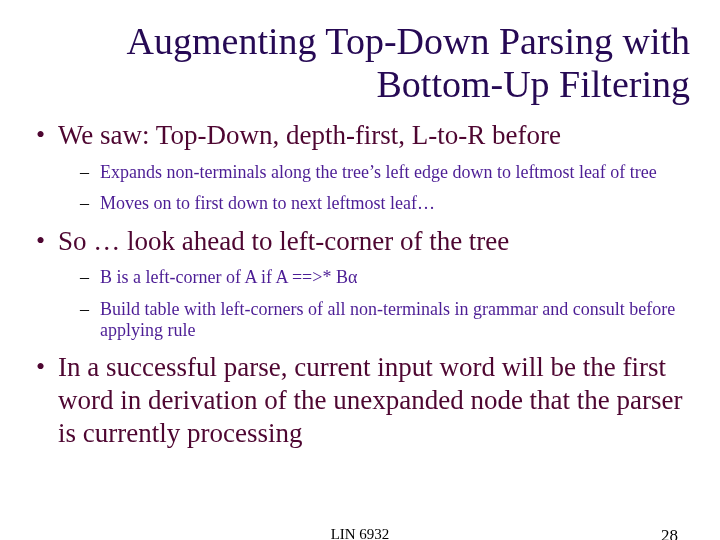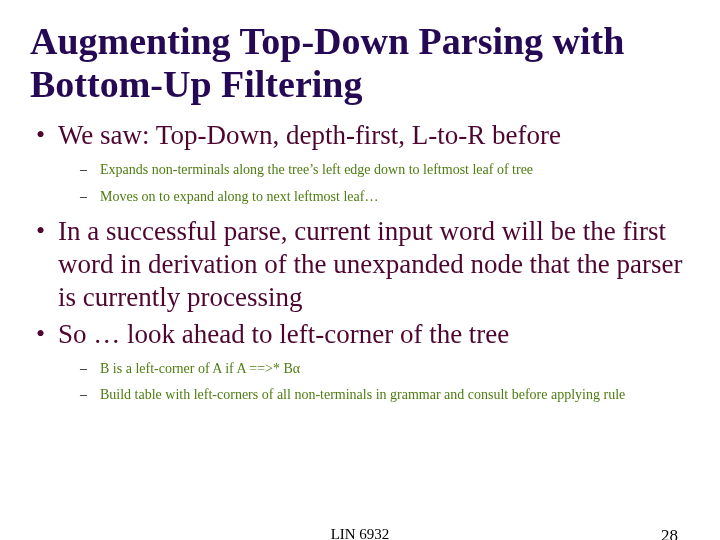--- a/index.html
+++ b/index.html
@@ -1,49 +1,49 @@
 <!DOCTYPE html>
 <html><head>
 <meta charset="utf-8">
 <style>
 html,body{margin:0;padding:0;width:720px;height:540px;background:#fff;font-family:"Times New Roman",Times,serif;color:#000}
 .slide{width:720px;height:540px;position:relative;box-sizing:border-box;padding:12px 30px 0 30px}
-h1{font-size:38px;font-weight:700;text-align:left;color:#260954;margin:8px 0 14px 0;line-height:1.12;font-family:"Times New Roman",Times,serif}
+h1{font-size:38px;font-weight:400;text-align:right;color:#260954;margin:8px 0 14px 0;line-height:1.12;font-family:"Times New Roman",Times,serif}
 ul{margin:0;padding:0;list-style:none}
 .l1{margin:0 0 0 6px}
 .l1>li{font-size:27px;color:#4e0631;line-height:1.22;margin:4px 0 2px 0;padding-left:22px;position:relative}
 .l1>li:before{content:"\2022";position:absolute;left:0;top:0;color:#4e0631;font-size:26px}
 .l2{margin:4px 0 8px 22px}
-.l2>li{font-size:14px;color:#4d7c0f;line-height:1.18;margin:10px 0;padding-left:20px;position:relative}
+.l2>li{font-size:18px;color:#4c1d95;line-height:1.18;margin:10px 0;padding-left:20px;position:relative}
 .l2>li:before{content:"\2013";position:absolute;left:0;top:0;color:#000}
 .footer{position:absolute;bottom:14px;left:0;width:720px}
 .course{position:absolute;left:0;width:720px;text-align:center;font-size:15px;color:#000}
 .pagenum{position:absolute;right:42px;font-size:17px;color:#000}
 </style>
 </head>
 <body>
 
 <div class="slide">
   <h1>Augmenting Top-Down Parsing with Bottom-Up Filtering</h1>
 
   <ul class="l1">
     <li>
       <span>We saw: Top-Down, depth-first, L-to-R before</span>
       <ul class="l2">
         <li>Expands non-terminals along the tree’s left edge down to leftmost leaf of tree</li>
-        <li>Moves on to expand along to next leftmost leaf…</li>
+        <li>Moves on to first down to next leftmost leaf…</li>
       </ul>
     </li>
-    <li>In a successful parse, current input word will be the first word in derivation of the unexpanded node that the parser is currently processing</li>
     <li>
       <span>So  …   look ahead to left-corner of the tree</span>
       <ul class="l2">
         <li>B is a left-corner of A if  A ==&gt;* Bα</li>
         <li>Build table with left-corners of all non-terminals in grammar and consult before applying rule</li>
       </ul>
     </li>
+    <li>In a successful parse, current input word will be the first word in derivation of the unexpanded node that the parser is currently processing</li>
   </ul>
 
   <div class="footer">
     <div class="course">LIN 6932</div>
     <div class="pagenum">28</div>
   </div>
 </div>
 
 </body></html>

